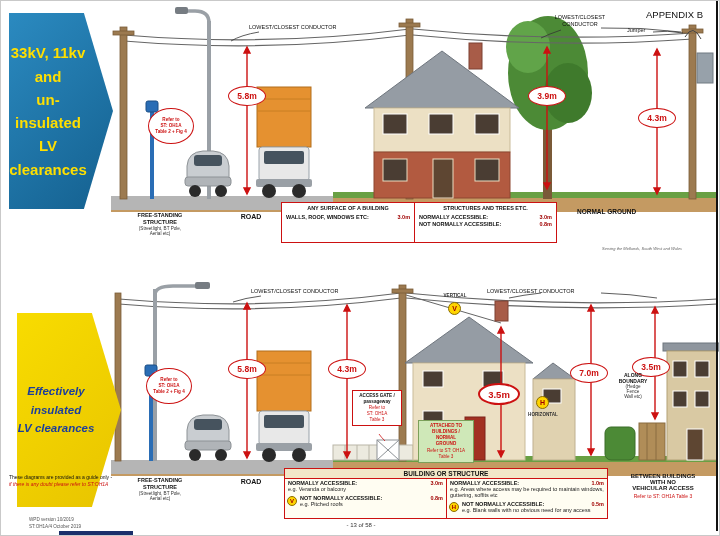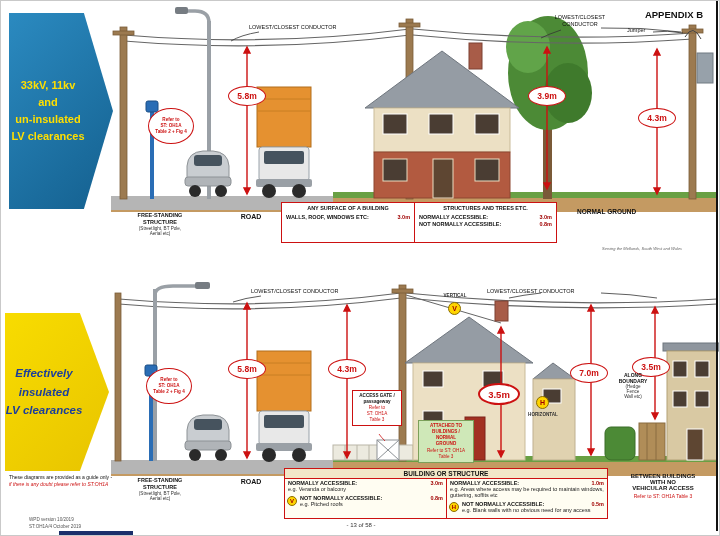--- a/index.html
+++ b/index.html
@@ -12,21 +12,21 @@
 
   
   .tiny{font-size:5.5px;line-height:1.25;color:#111}
   .tiny-b{font-size:5.5px;line-height:1.25;font-weight:bold;color:#111}
   .red-t{color:#cc1111}
 
   
   .chevron{position:absolute;display:flex;align-items:center;justify-content:center;
     clip-path:polygon(0 0,72% 0,100% 50%,72% 100%,0 100%);text-align:center}
   .chevron-top{background:linear-gradient(135deg,#2b8ac0,#14608f)}
-  .chevron-top .chevron-label{color:#ffdf00;font-weight:bold;font-size:11px;line-height:1.55;padding-right:26px}
+  .chevron-top .chevron-label{color:#ffdf00;font-weight:bold;font-size:15px;line-height:1.55;padding-right:26px}
   .chevron-bottom{background:linear-gradient(135deg,#f8dc00,#e8c400)}
   .chevron-bottom .chevron-label{color:#1b3e9b;font-weight:bold;font-style:italic;font-size:11.5px;line-height:1.6;padding-right:26px}
 
   
   .red-oval{position:absolute;display:flex;align-items:center;justify-content:center;background:#fff;
     border:1.6px solid #cc1111;border-radius:50%;color:#cc1111;font-weight:bold;font-size:8.5px}
   .red-oval.big{font-size:9.5px;border-width:2.2px}
   .refer-oval{position:absolute;display:flex;align-items:center;justify-content:center;background:#fff;
     border:1.5px solid #cc1111;border-radius:50%;color:#cc1111;font-weight:bold;font-size:4.6px;
     line-height:1.25;text-align:center}
@@ -169,21 +169,21 @@
     </g>
 
     <g stroke="#333" fill="none" stroke-width="0.8">
       <path d="M258 31 Q240 34 230 40"></path>
       <path d="M560 29 Q548 33 540 37"></path>
       <path d="M600 27 Q640 26 680 31"></path>
       <path d="M652 31 Q666 29 682 32"></path>
     </g>
   </svg>
 
-  <div class="abs" style="right:16px;top:8px;font-size:9.5px;font-weight:bold;color:#111">APPENDIX B</div>
+  <div class="abs" style="right:16px;top:8px;font-size:9.5px;font-weight:normal;color:#111">APPENDIX B</div>
 
   <div class="chevron chevron-top" style="left:8px;top:12px;width:104px;height:196px">
     <div class="chevron-label pre">33kV, 11kv
 and
 un-insulated
 LV clearances</div>
   </div>
 
   <div class="abs tiny" style="left:248px;top:23px;width:120px">LOWEST/CLOSEST CONDUCTOR</div>
   <div class="abs tiny pre label-c" style="left:547px;top:13px;width:64px">LOWEST/CLOSEST
@@ -344,21 +344,21 @@
     </g>
 
     <g stroke="#333" fill="none" stroke-width="0.8">
       <path d="M260 17 Q244 19 232 23"></path>
       <path d="M540 14 Q522 16 508 19"></path>
       <path d="M600 14 Q630 15 656 19"></path>
       <path d="M378 155 Q380 158 384 162" stroke="#cc1111"></path>
     </g>
   </svg>
 
-  <div class="chevron chevron-bottom" style="left:4px;top:312px;width:104px;height:158px">
+  <div class="chevron chevron-bottom" style="left:16px;top:312px;width:104px;height:194px">
     <div class="chevron-label pre">Effectively
 insulated
 LV clearances</div>
   </div>
 
   <div class="abs tiny" style="left:250px;top:287px;width:120px">LOWEST/CLOSEST CONDUCTOR</div>
   <div class="abs tiny" style="left:486px;top:287px;width:120px">LOWEST/CLOSEST CONDUCTOR</div>
 
   <div class="refer-oval pre" style="left:145px;top:367px;width:46px;height:36px">Refer to
 ST: OH1A

